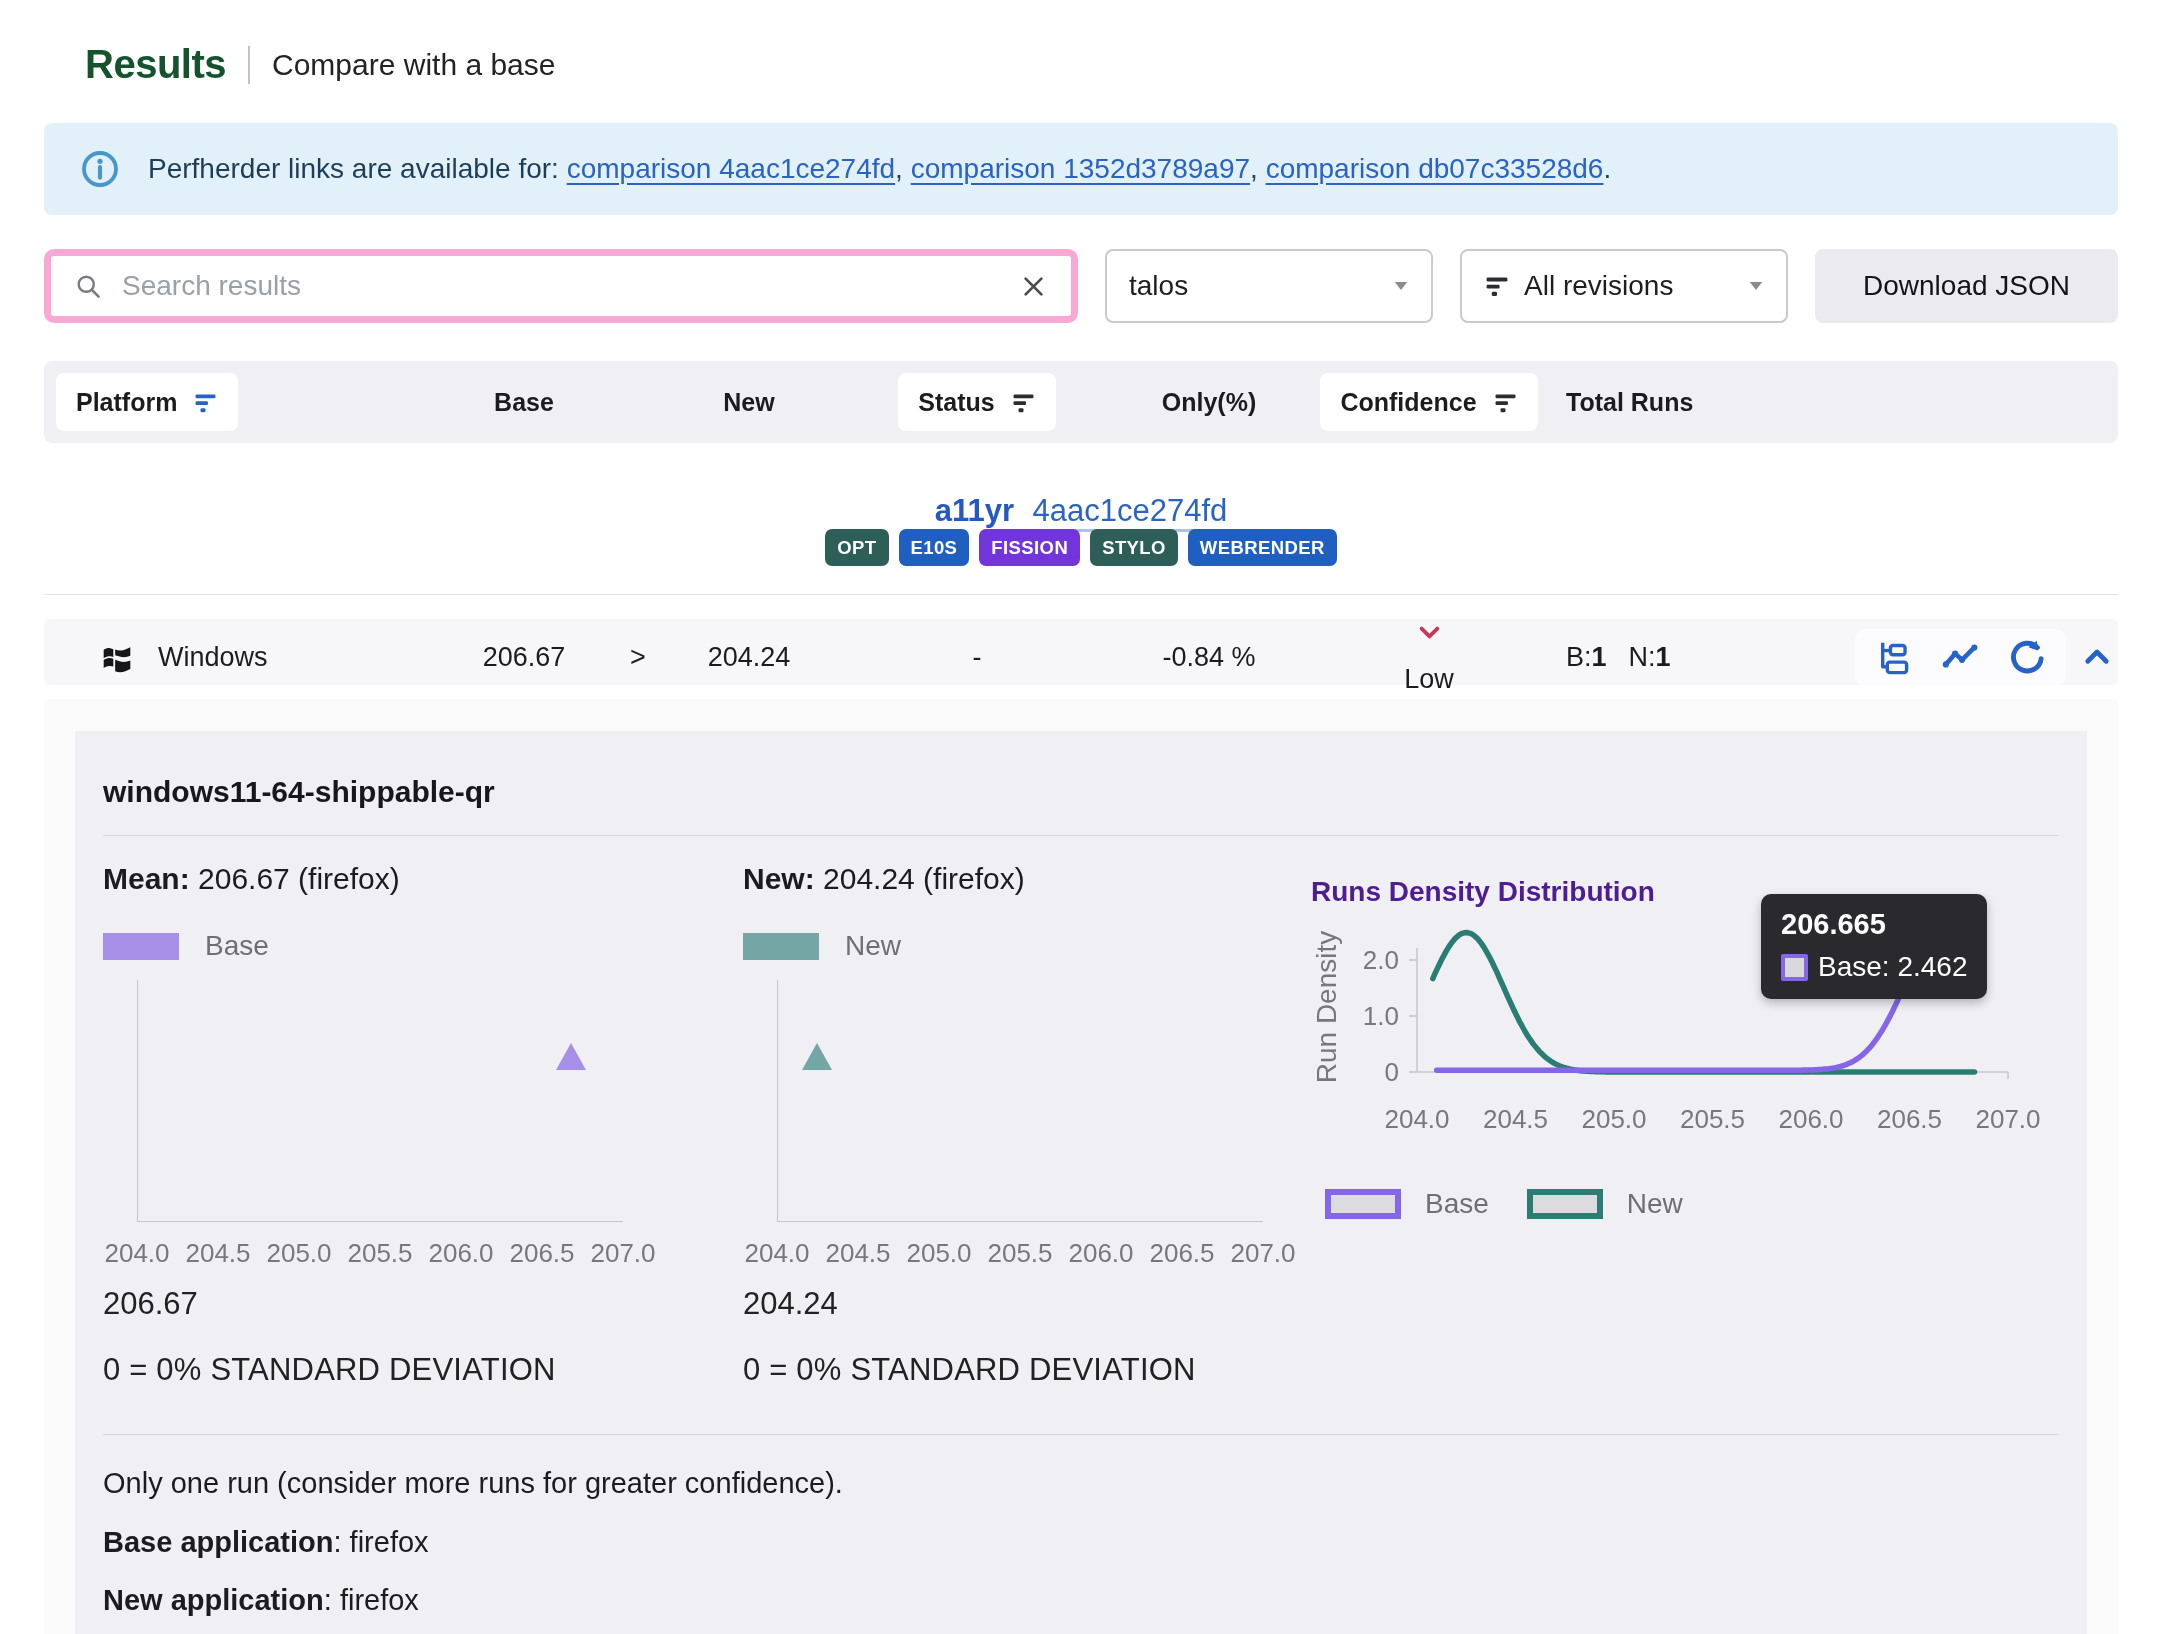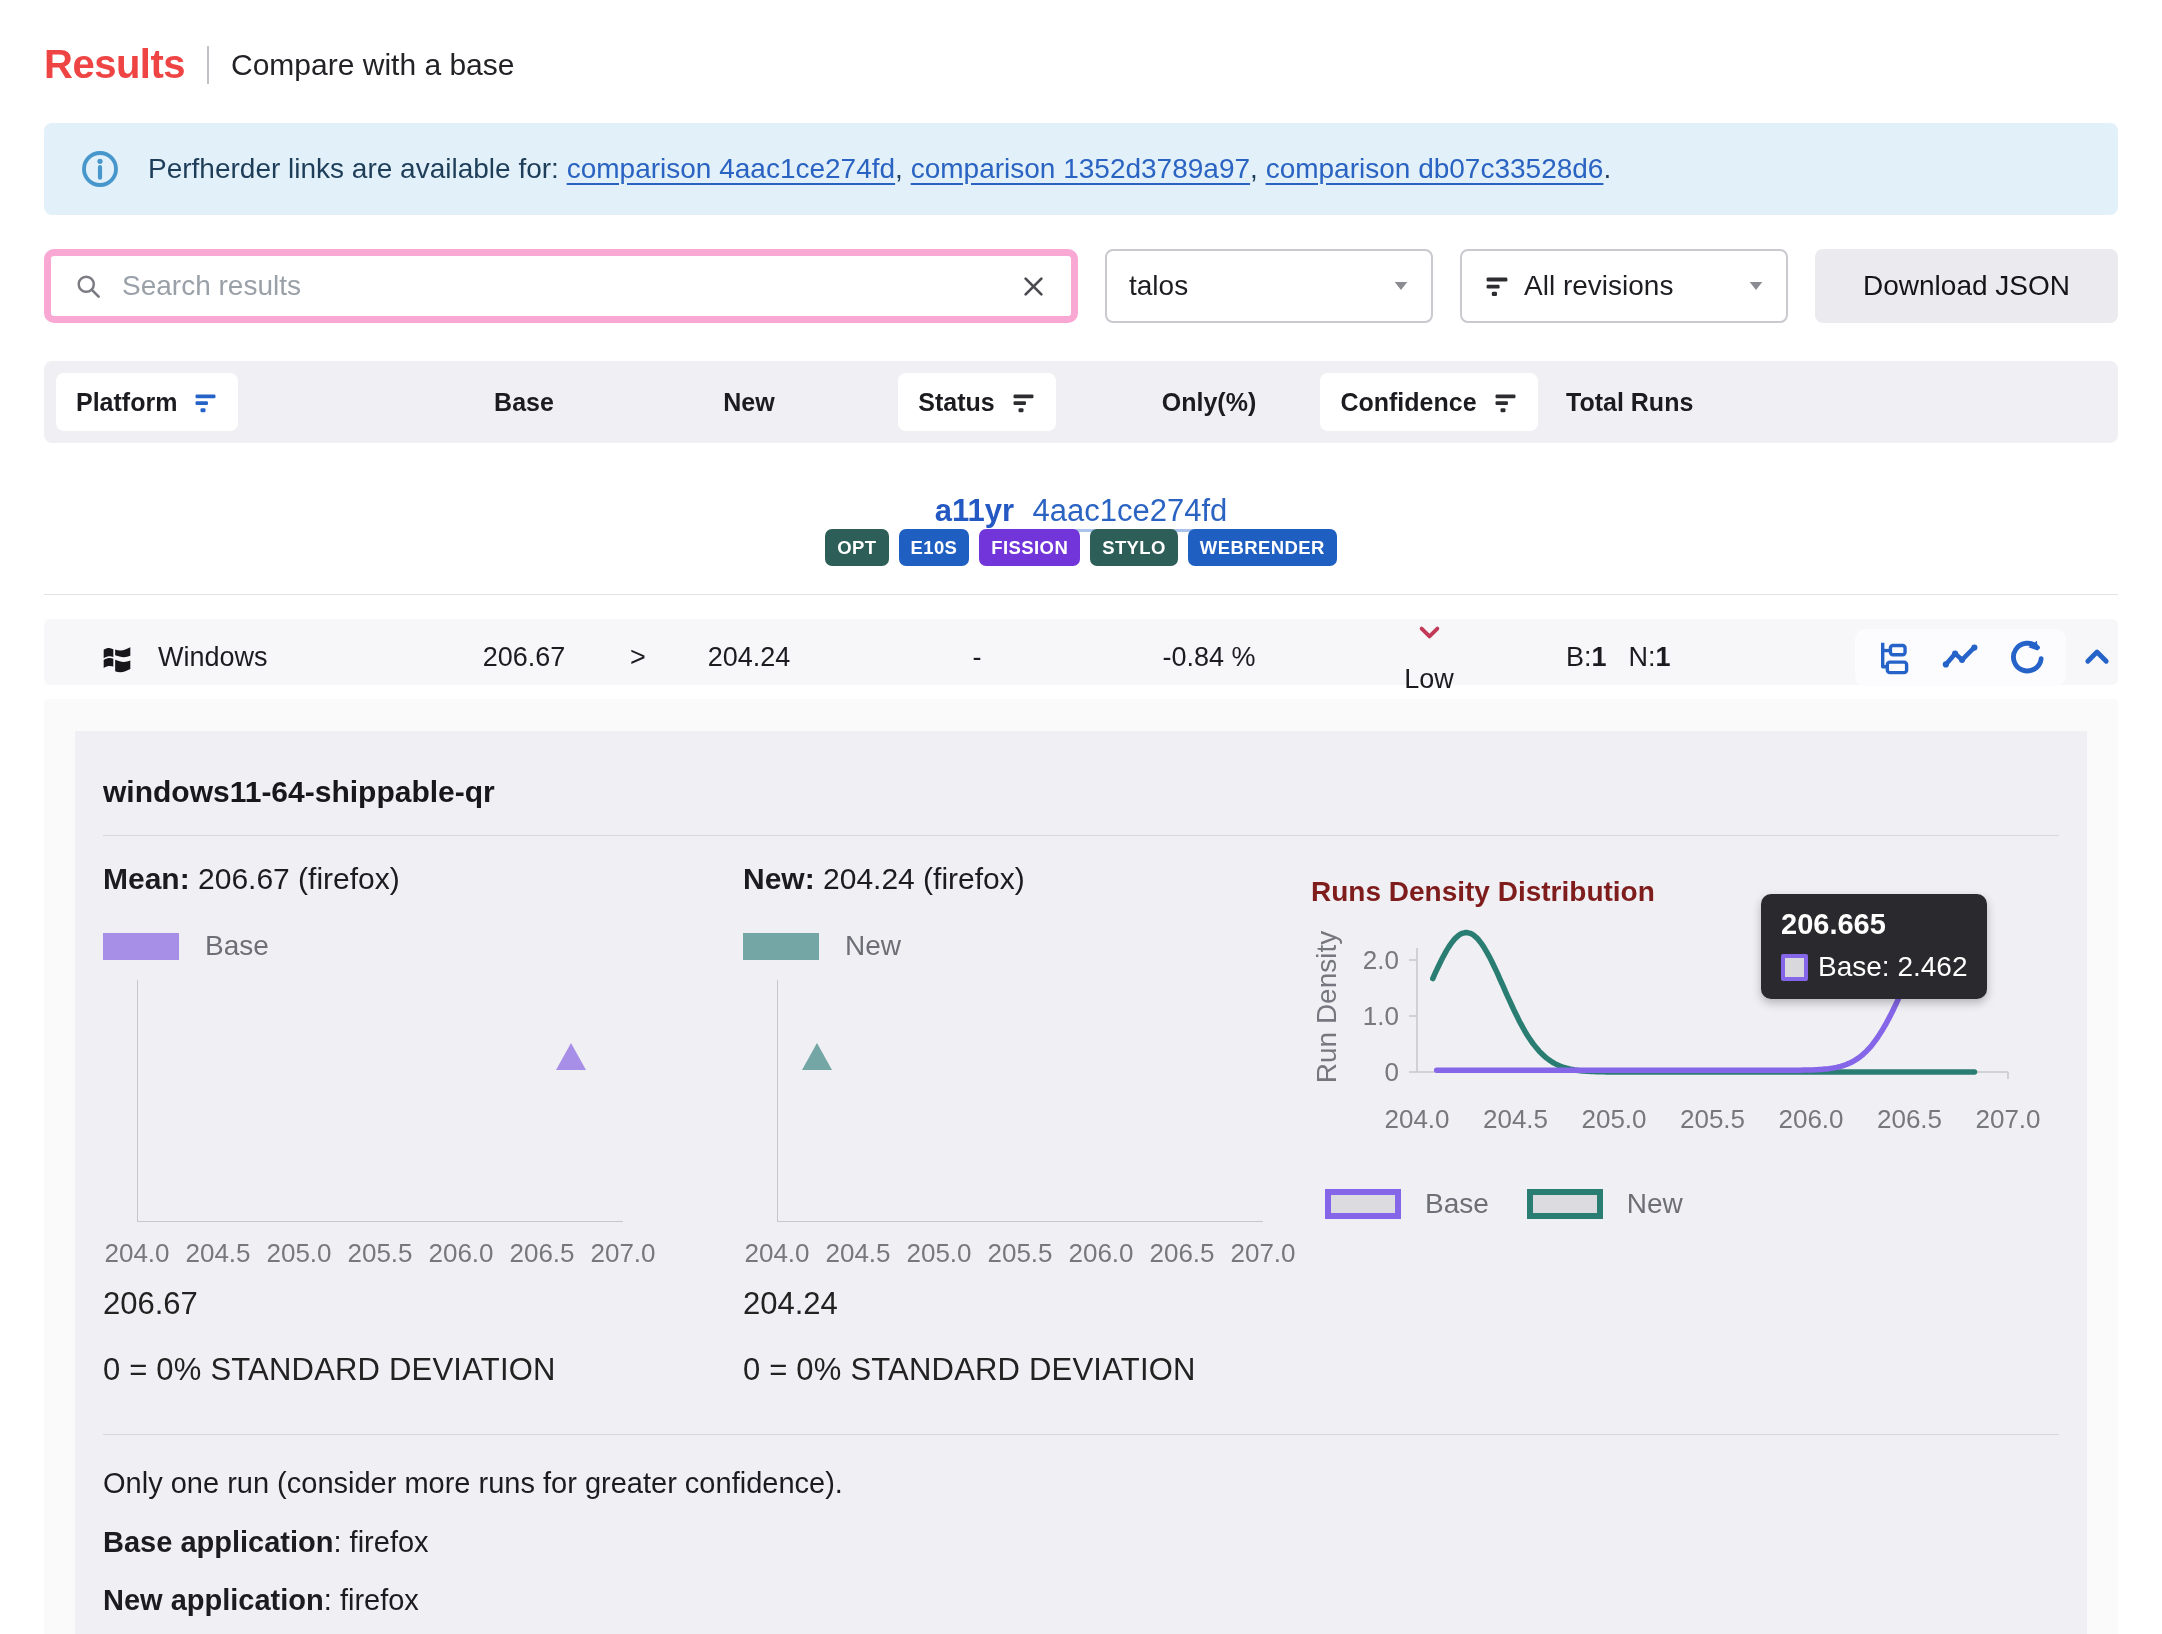--- a/index.html
+++ b/index.html
@@ -6,21 +6,21 @@
   html,body { background:#ffffff; }
   body {
     width:2162px; height:1634px; overflow:hidden;
     font-family:"Liberation Sans", sans-serif;
     color:#1a1a1e;
   }
   .content { padding:0 44px; }
 
   
   .page-header { display:flex; align-items:center; margin-top:42px; }
-  .page-title { font-size:40px; font-weight:800; letter-spacing:-0.5px; color:#ef4444; }
+  .page-title { font-size:40px; font-weight:800; letter-spacing:-0.5px; color:#14532d;margin-left:41px; }
   .title-divider { width:2px; height:38px; background:#c2c2c8; margin:0 22px; }
   .page-subtitle { font-size:30px; color:#232327; }
 
   
   .info-banner {
     margin-top:36px; background:#e1f0f9; border-radius:8px;
     display:flex; align-items:center; gap:28px; padding:0 36px; height:92px;
     font-size:28px; color:#1d3d58;
   }
   .info-banner a { color:#2a63c2; text-decoration:underline; text-underline-offset:5px; cursor:pointer; }
@@ -121,21 +121,21 @@
     position:absolute; top:63px; transform:translateX(-50%);
     width:0; height:0; border-left:15px solid transparent; border-right:15px solid transparent;
     border-bottom:27px solid #a78ee6;
   }
   .tick-row { position:relative; height:32px; margin-top:16px; font-size:26px; color:#77777e; }
   .tick-row.mini { margin-left:34px; width:486px; }
   .tick-row span { position:absolute; transform:translateX(-50%); white-space:nowrap; }
   .mean-value { margin-top:16px; font-size:31px; color:#222; }
   .stddev-line { margin-top:30px; font-size:31px; color:#222; letter-spacing:0.2px; }
 
-  .density-title { font-size:28px; font-weight:700; color:#7f1d1d; margin:14px 0 0 8px; }
+  .density-title { font-size:28px; font-weight:700; color:#4c1d95; margin:14px 0 0 8px; }
   .density-plot-wrap { position:relative; margin-top:14px; height:170px; }
   .density-ylabel {
     position:absolute; left:24px; top:50%;
     transform:translate(-50%,-50%) rotate(-90deg); white-space:nowrap;
     font-size:28px; color:#76767e;
   }
   .density-yticks { position:absolute; left:44px; top:0; width:52px; height:165px; }
   .density-yticks span { position:absolute; right:0; font-size:26px; color:#77777e; }
   .density-svg { position:absolute; left:104px; top:0; }
   .tick-row.density { margin-left:104px; width:620px; margin-top:12px; }

